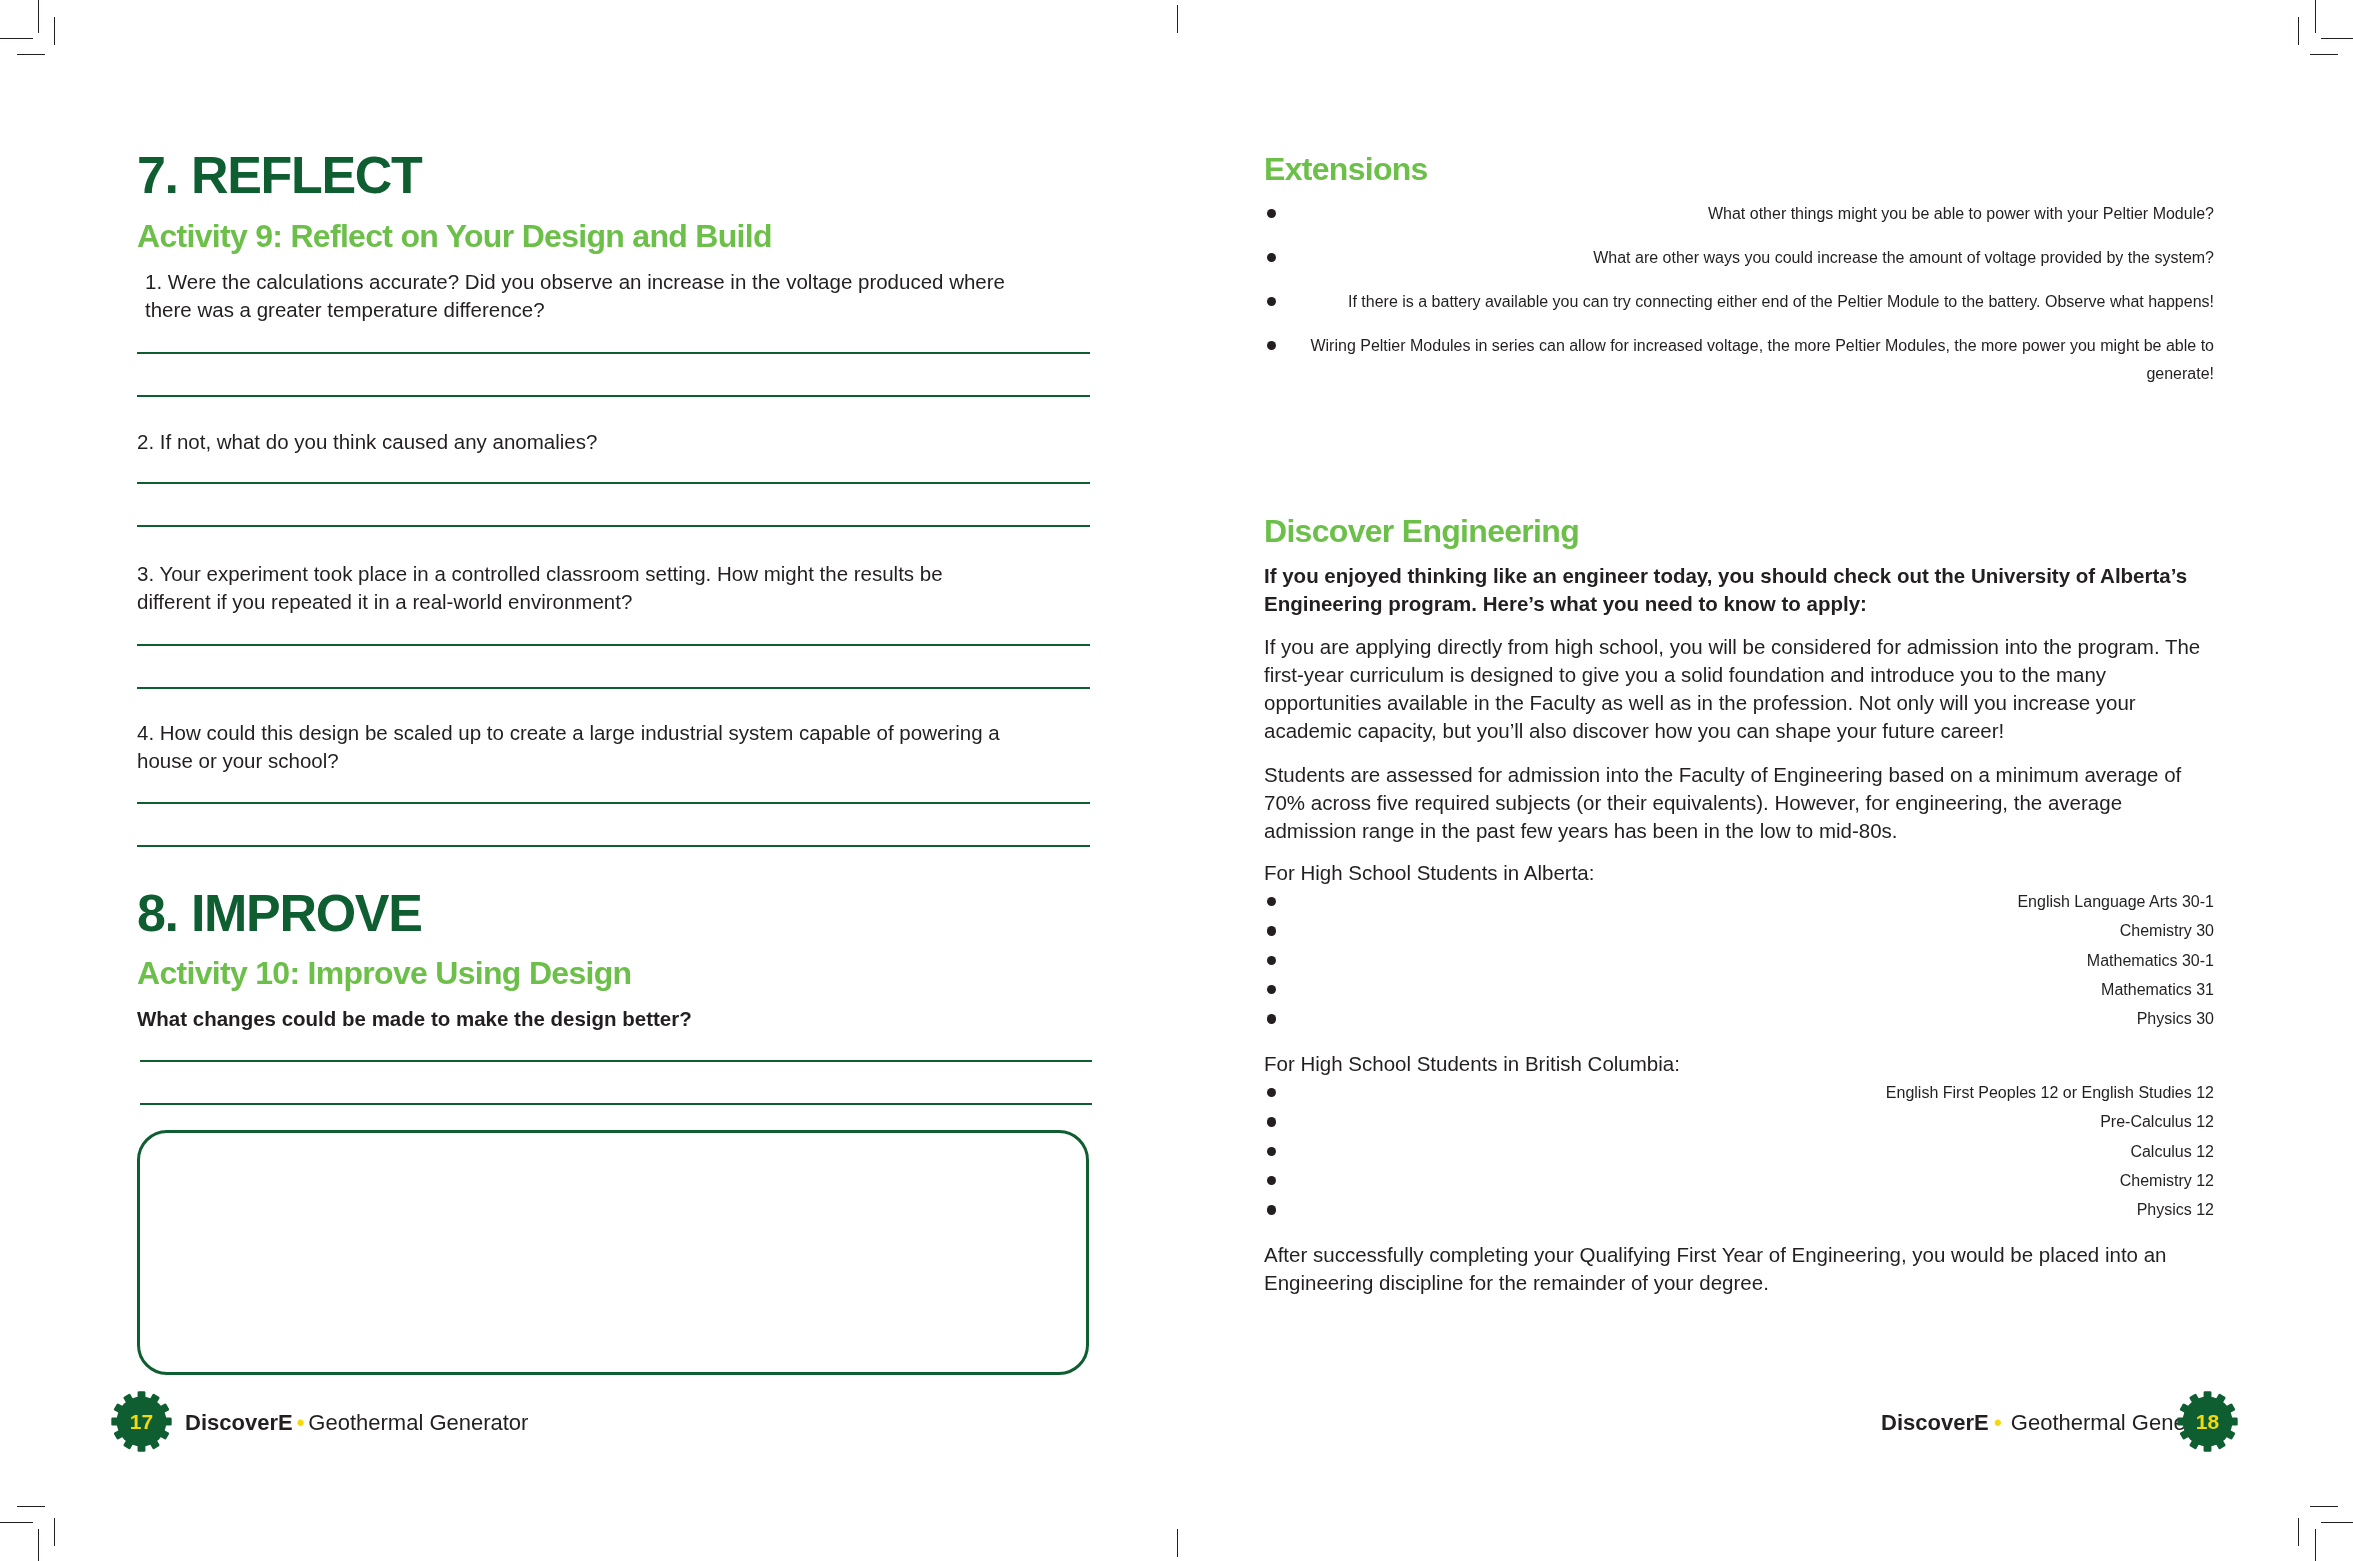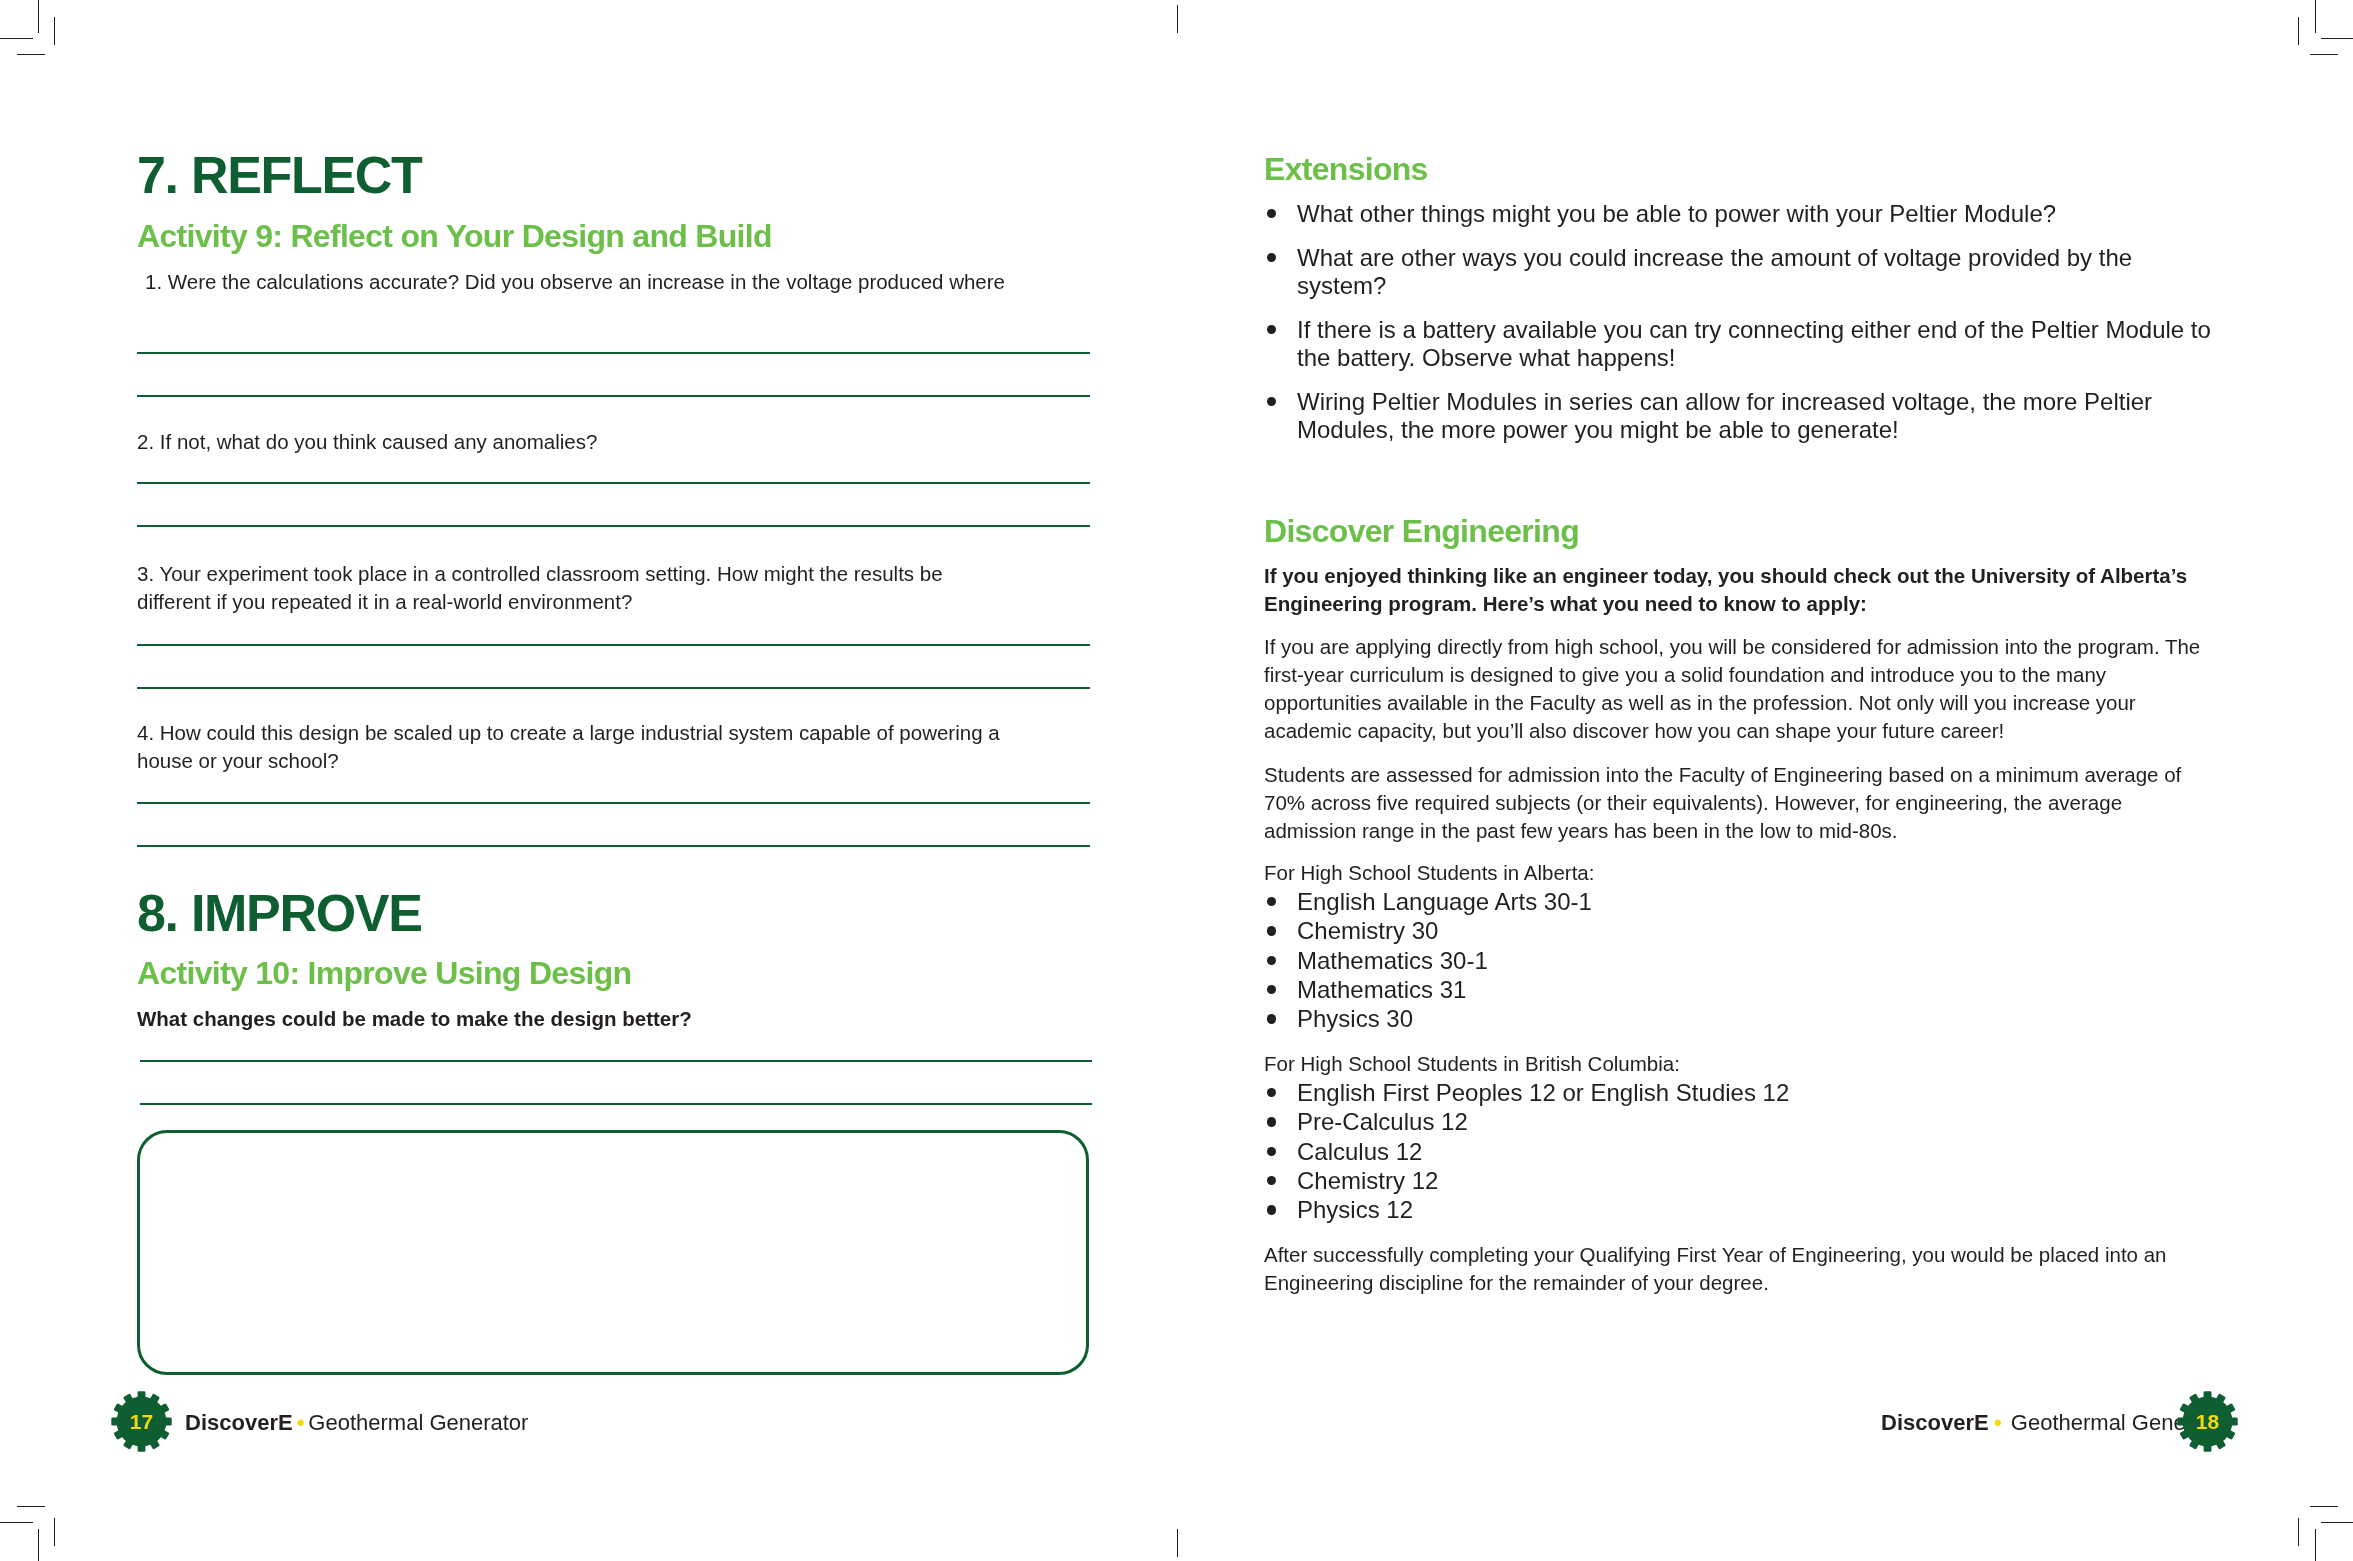--- a/index.html
+++ b/index.html
@@ -8,21 +8,21 @@
   .crop { position:absolute; background:#231f20; }
   .h1 { position:absolute; font-weight:700; font-size:52px; color:#0e5e32; letter-spacing:-1.3px; line-height:1; }
   .h2 { position:absolute; font-weight:700; font-size:32px; color:#6cc04a; letter-spacing:-0.7px; line-height:1; }
   .p  { position:absolute; font-size:20.5px; line-height:28px; color:#231f20; }
   .bold { font-weight:700; }
   .rule { position:absolute; left:137px; width:953px; height:2px; background:#0e5e32; }
   .rule2 { position:absolute; left:140px; width:952px; height:2px; background:#0e5e32; }
   .answer-box { position:absolute; left:137px; top:1130px; width:946px; height:239px;
                 border:3.3px solid #0e5e32; border-radius:30px; }
   .ul { position:absolute; left:1264px; width:950px; margin:0; padding:0; list-style:none; }
-  .ul li { position:relative; padding-left:33px; font-size:24px; line-height:28px; color:#231f20; }
+  .ul li { position:relative; padding-left:33px; font-size:16px; line-height:28px; color:#231f20;text-align:right; }
   .ul li .dot { position:absolute; left:2.6px; top:9.2px; width:9.2px; height:9.2px; border-radius:50%; background:#231f20; }
   .ext li { margin-bottom:16px; }
   .tight li { margin-bottom:1.3px; }
   .footer { position:absolute; font-size:22px; line-height:20px; color:#231f20; white-space:nowrap; }
   .footer .brand { font-weight:700; }
   .footer .sep { color:#f5d90a; font-weight:700; padding:0 4px; }
   .badge { position:absolute; width:63px; height:63px; }
   .badge svg { position:absolute; left:0; top:0; }
   .badge span { position:absolute; left:0; top:0; width:63px; height:63px; line-height:63px;
                 text-align:center; font-weight:700; font-size:21px; color:#f5d90a; }
@@ -54,20 +54,21 @@
   <div class="crop" style="left:2298px;top:1518px;width:1.3px;height:28px;"></div>
   <div class="crop" style="left:2310px;top:1506px;width:28px;height:1.3px;"></div>
 </div>
 
 <section>
   <div class="h1" style="left:137px;top:149px;">7. REFLECT</div>
   <div class="h2" style="left:137px;top:220px;">Activity 9: Reflect on Your Design and Build</div>
 
   <div class="p" style="left:137px;top:268px;margin-left:8px;">
     <div>1. Were the calculations accurate? Did you observe an increase in the voltage produced where</div>
+    <div>there was a greater temperature difference?</div>
   </div>
   <div class="rule" style="top:352px;"></div>
   <div class="rule" style="top:395px;"></div>
 
   <div class="p" style="left:137px;top:428px;">
     <div>2. If not, what do you think caused any anomalies?</div>
   </div>
   <div class="rule" style="top:482px;"></div>
   <div class="rule" style="top:525px;"></div>
 

